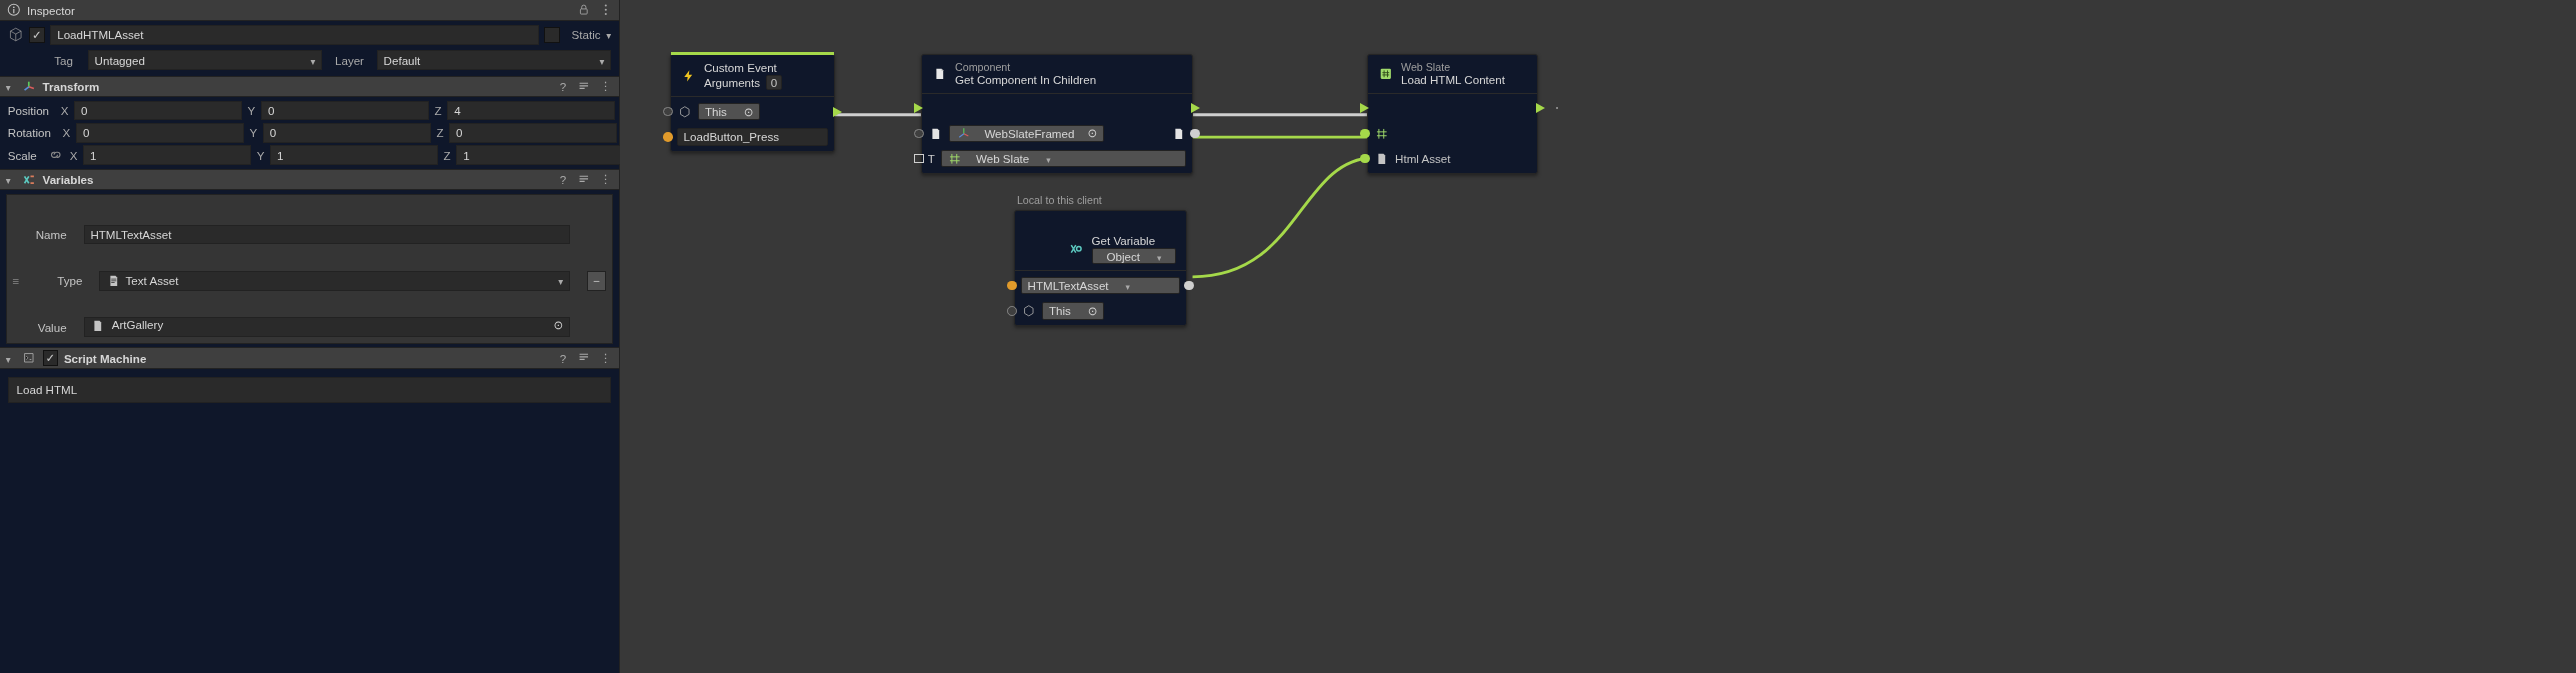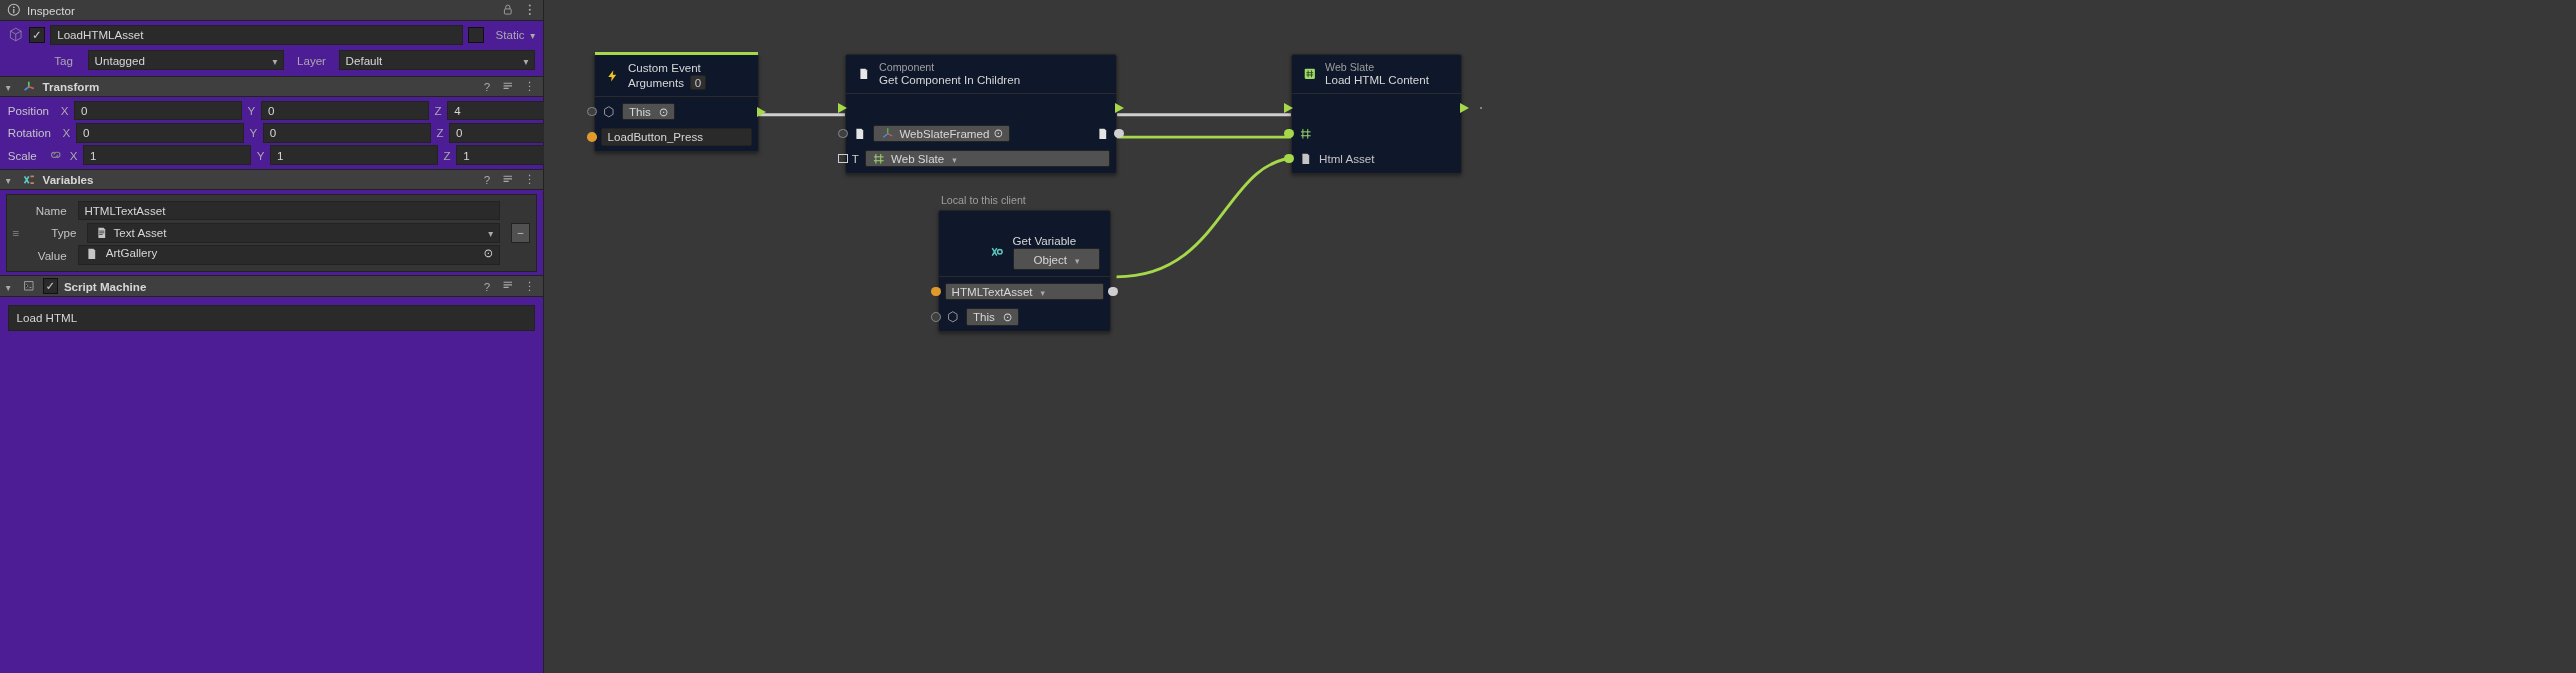--- a/index.html
+++ b/index.html
@@ -7,22 +7,22 @@
   font-family: "Segoe UI", Arial, sans-serif;
   font-size: 11.6px;
   color: #c4c4c4;
   background: #383838;
   display: flex;
   width: 2576px;
   height: 674px;
   overflow: hidden;
 }
 .inspector {
-  width: 544px;
-  background: #4c1d95;
+  width: 620px;
+  background: #0f172a;
   display: flex;
   flex-direction: column;
   border-right: 1px solid #222;
 }
 .panel-header {
   display: flex;
   align-items: center;
   height: 21.4px;
   background: #3c3c3c;
   border-bottom: 1px solid #222;
@@ -65,21 +65,21 @@
 }
 .comp-header .fold { width:9.7px; color:#aaa;}
 .comp-header .fold::before { content:"▾"; font-size:9.7px;}
 .comp-header .comp-title { flex:1; color:#d7d7d7; font-weight:600;}
 .comp-header .qm, .comp-header .preset, .comp-header .menu { width:15.5px; color:#aaa; text-align:center;}
 .fields { padding:3.9px 7.8px; display:flex; flex-direction:column; gap:2.9px;}
 .triple { display:flex; align-items:center; gap:5.8px;}
 .triple .flabel { width:87px; color:#c4c4c4;}
 .triple .axis { color:#aaa; width:11.6px; text-align:center;}
 .triple input { flex:1; }
-.varrow { display:flex; align-items:center; gap:11px;}
+.varrow { display:flex; align-items:center; gap:17px;margin-top:24px;}
 .varrow .vlabel { width:54px; color:#c4c4c4; text-align:right;}
 .varrow .vfield { flex:1;}
 .obj-field {
   background:#2a2a2a; border:1px solid #222; color:#d7d7d7; height:19.4px; padding:0 5.8px; display:flex; align-items:flex-start; gap:5.8px;
 }
 .minus-btn, .plus-btn {
   width:19.4px; height:19.4px; background:#515151; border:1px solid #222; color:#c4c4c4; display:flex; align-items:center; justify-content:center;
 }
 .hint-row { display:flex; justify-content:flex-end; align-items:center; gap:5.8px; padding:1.9px 9.7px;}
 .hint-row .hint { color:#8a8a8a;}
@@ -105,21 +105,21 @@
 }
 .port.flow-out, .port.flow-in {
   width:0; height:0; border-top:5.8px solid transparent; border-bottom:5.8px solid transparent; border-left:9.7px solid #a5d94a; border-radius:0; background:none;
 }
 .port.flow-in.hollow { border-left-color:#7a7a7a; }
 .port.orange { background:#e09a2b;}
 .port.white { background:#cfcfcf;}
 .port.hollow { background:#3f3f3f; border:1px solid #888;}
 .port.ext { position:absolute;}
 .chip {
-  background:#515151; border:1px solid #222; border-radius:1.9px; padding:0 5.8px; height:17.5px; display:flex; align-items:center; gap:4px; color:#d7d7d7;
+  background:#515151; border:1px solid #222; border-radius:1.9px; padding:0 5.8px; height:17.5px; display:flex; align-items:center; gap:13px; color:#d7d7d7;
 }
 .chip.dark { background:#2a2a2a;}
 .badge {
   background:#2f2f2f; color:#c4c4c4; border:1px solid #222; border-radius:1.9px; padding:0 3.9px; height:15.5px; display:inline-flex; align-items:center;
 }
 .node.green-top::before {
   content:""; position:absolute; left:0; right:0; top:-2.9px; height:2.9px; background:#a5d94a;
 }
 .node.teal-top .vt {
    background:#2bb3a5; height:15.5px; margin:-5.8px -9.7px 5.8px -9.7px; border-radius:2.9px 2.9px 0 0;
@@ -439,21 +439,21 @@
       <div class="vt"></div>
       <div style="display:flex; gap:7.8px; align-items:center">
         <span class="ico">
             <svg viewBox="0 0 18 18">
               <path d="M3 4l6 10M9 4L3 14" stroke="#5cc9c0" stroke-width="2"></path>
               <circle cx="13" cy="9" r="3" fill="none" stroke="#5cc9c0" stroke-width="2"></circle>
             </svg>
           </span>
         <div>
           <div class="nlabel strong">Get Variable</div>
-          <div class="chip" style="height:22px;padding:0 20px">
+          <div class="chip" style="height:16px;padding:0 14px">
               <span>Object</span>
               <span class="tiny-caret"></span>
             </div>
         </div>
       </div>
     </div>
     <div class="nbody">
       <div class="port-row">
         <span class="port orange ext" style="left:-13.6px"></span>
         <div class="chip" style="flex:1">

